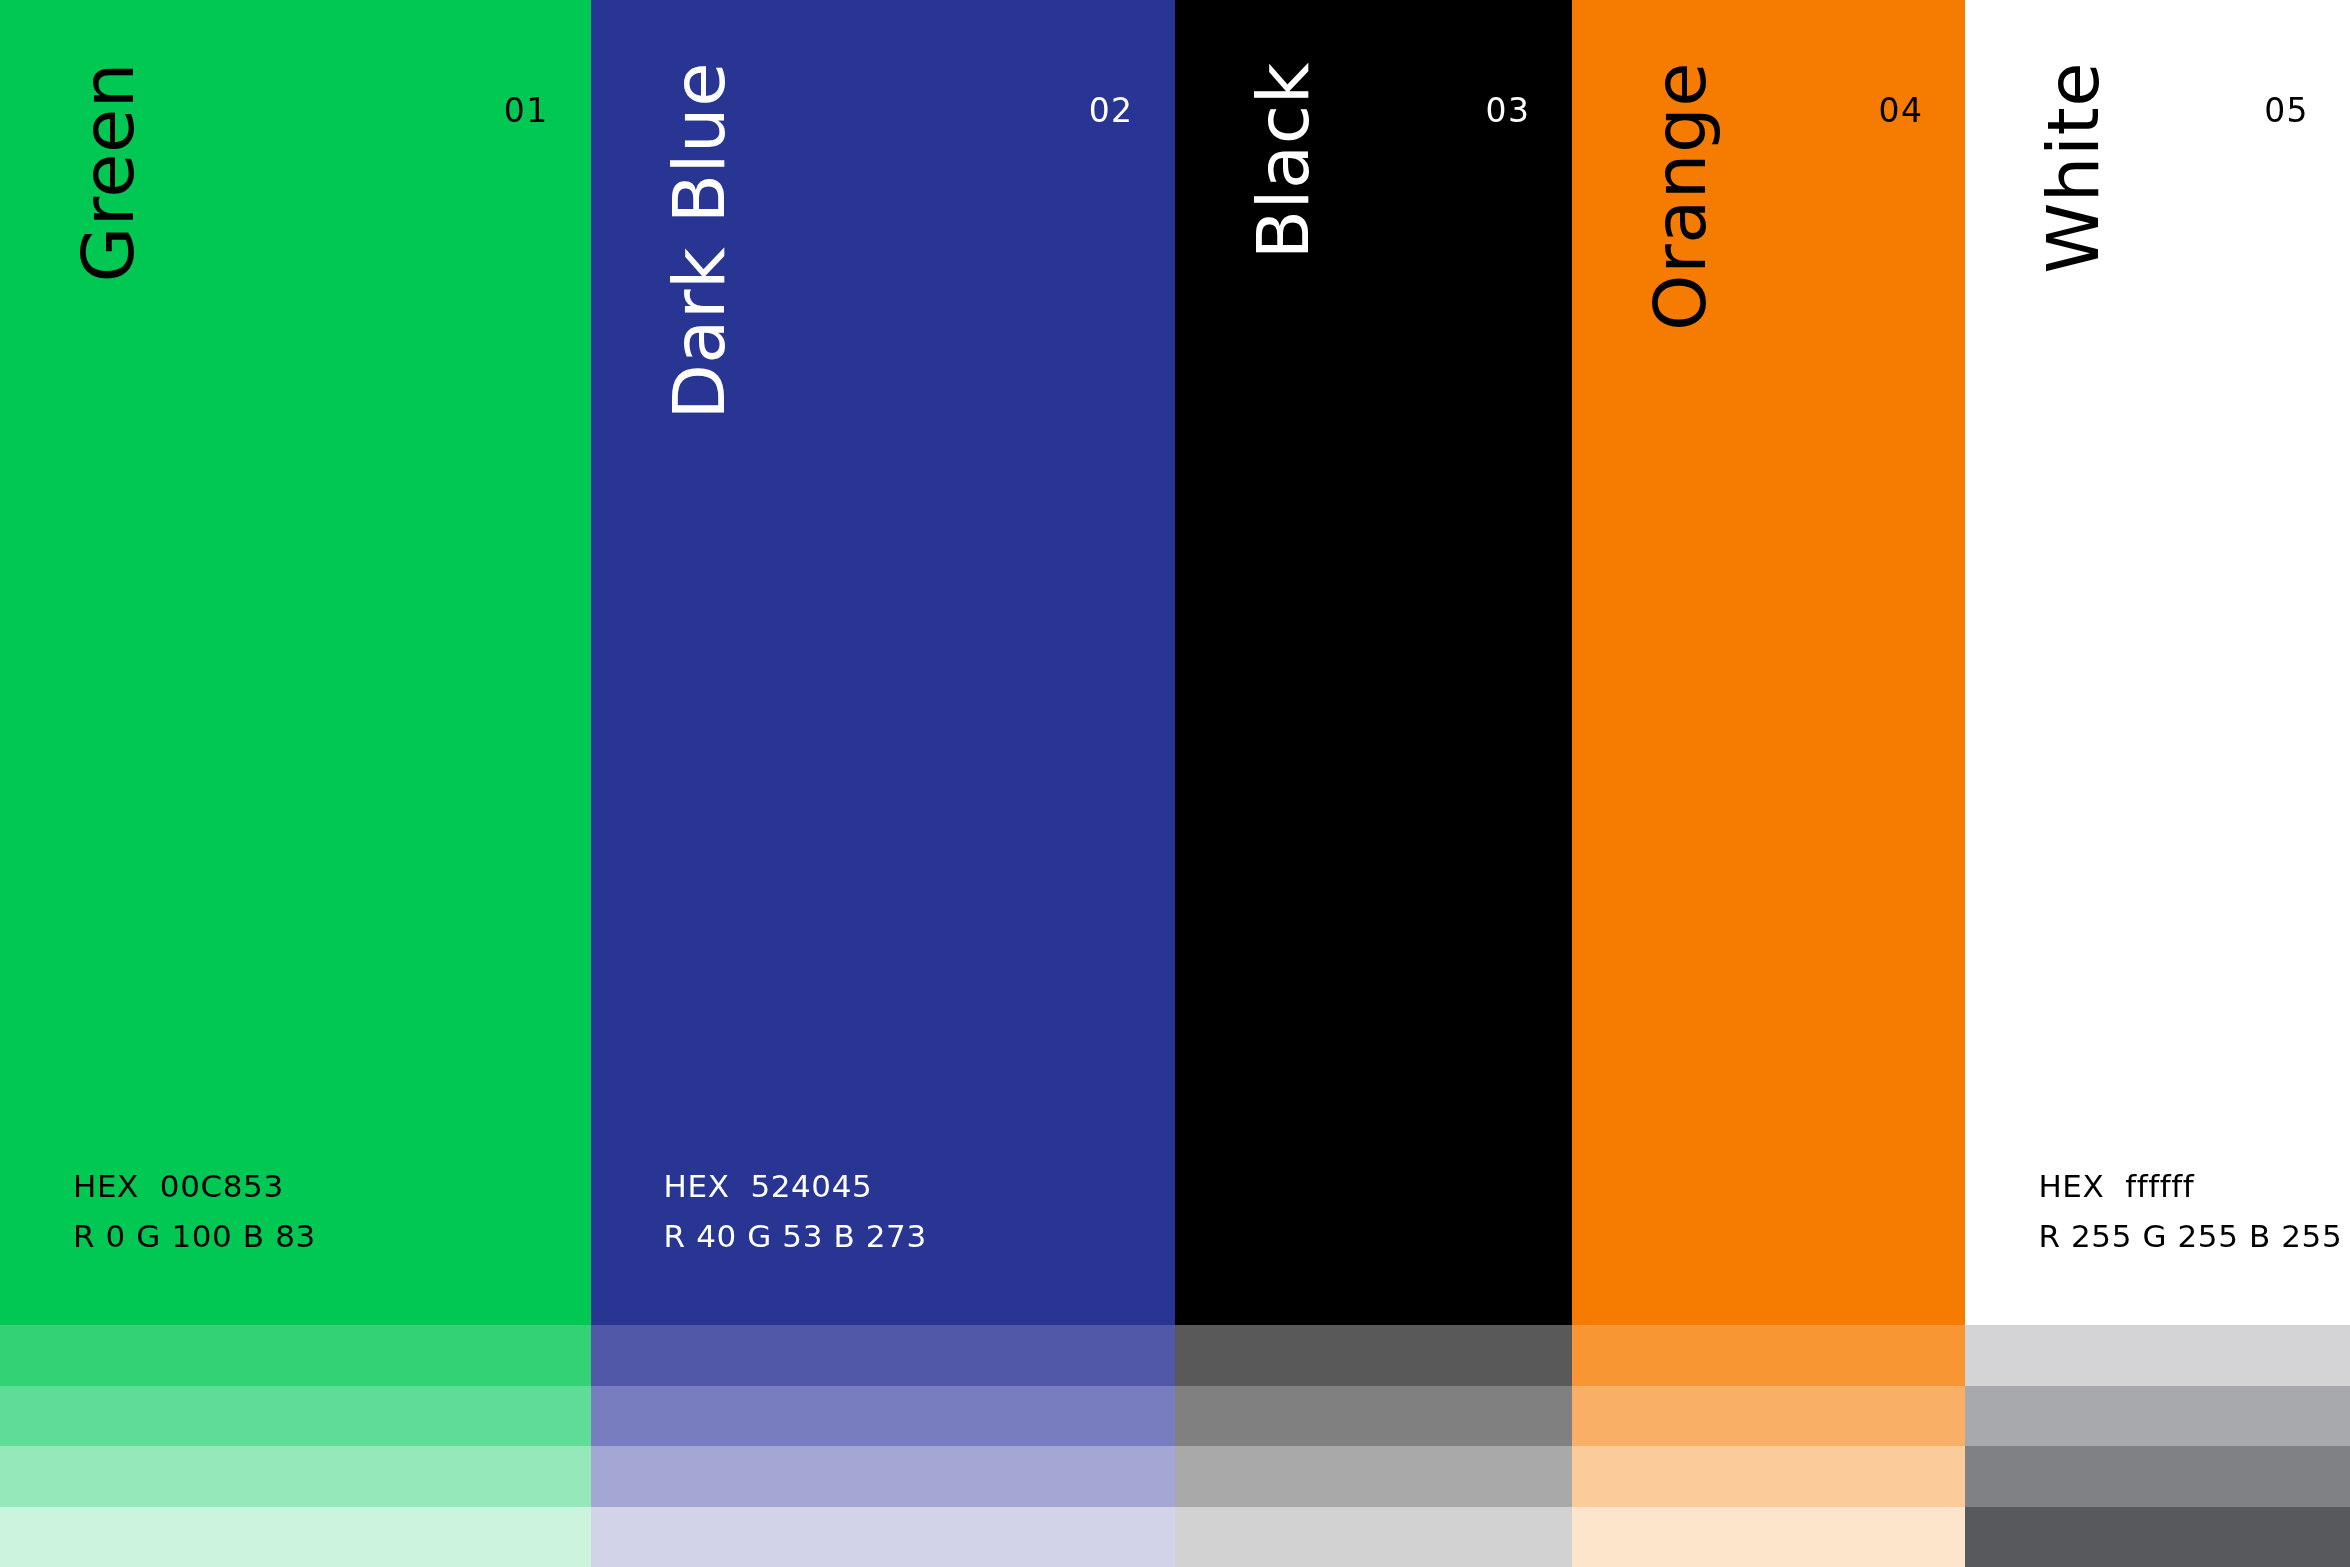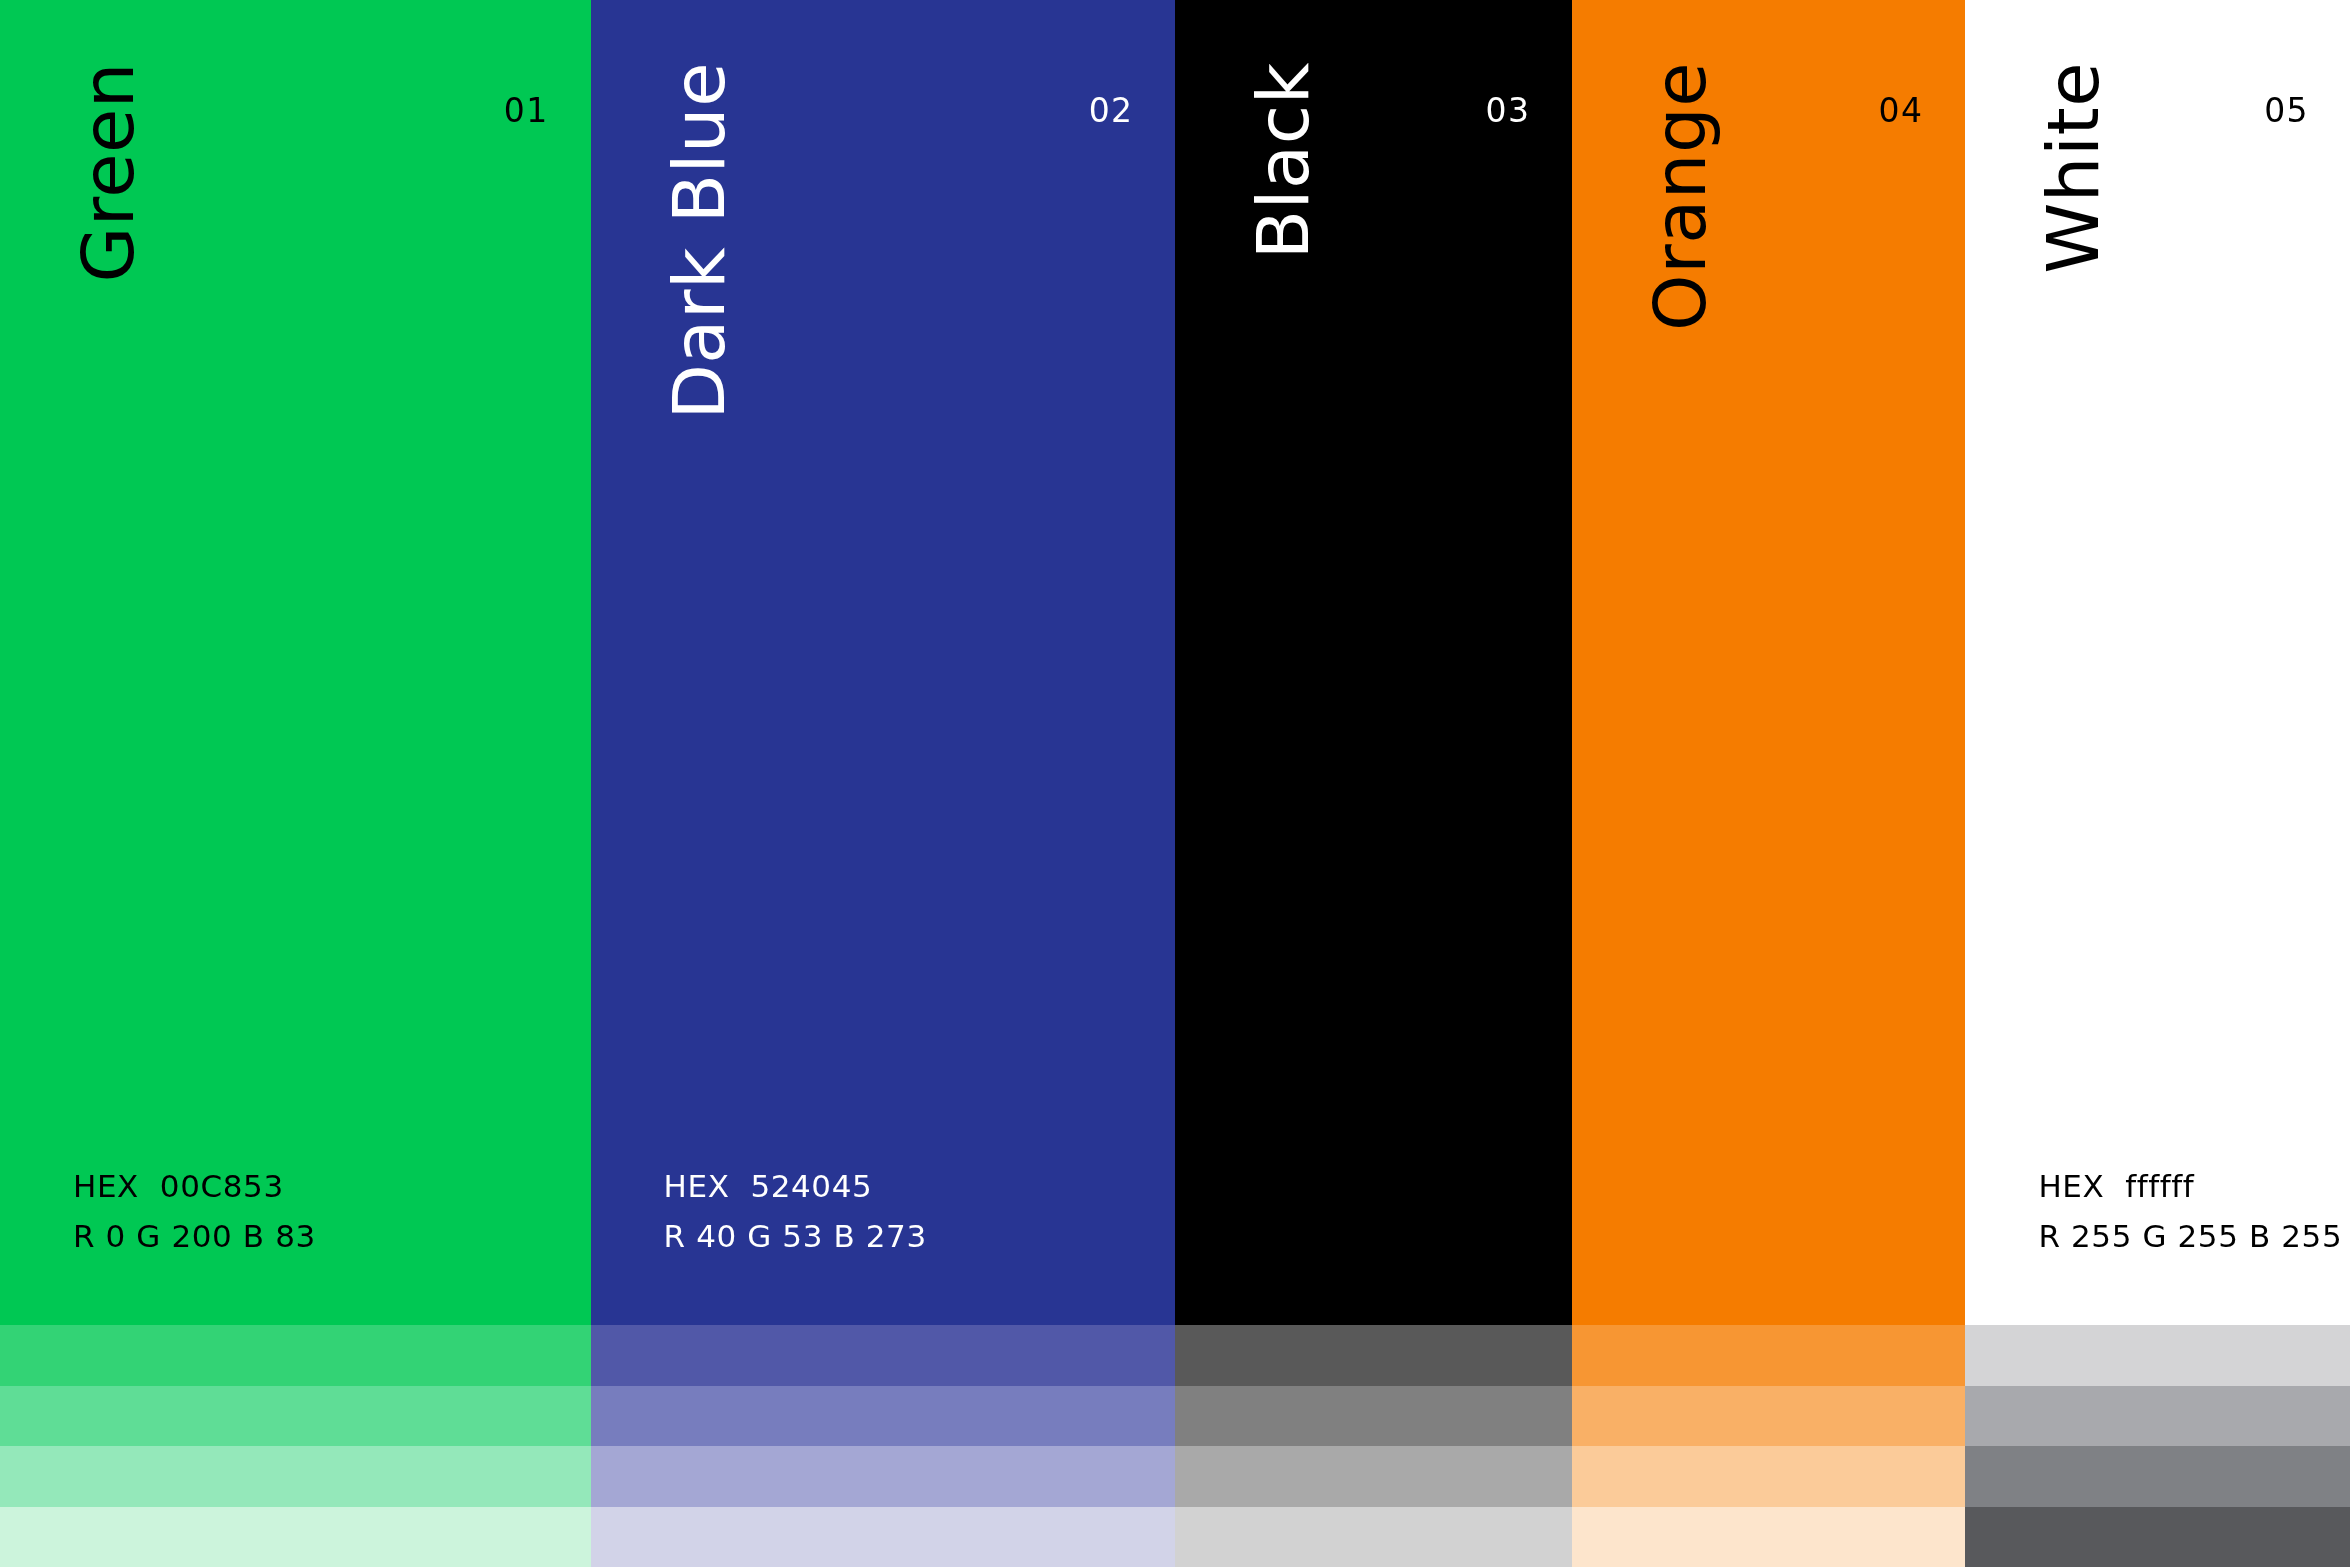--- a/index.html
+++ b/index.html
@@ -95,21 +95,21 @@
 <body>
 
 <div id="board">
 
   <div class="swatch-band">
       <div class="swatch" style="width: 25.12%; background: rgb(0, 200, 83); color: rgb(0, 0, 0);">
         <div class="name-shift">
           <div class="swatch-name">Green</div>
         </div>
         <div class="swatch-index">01</div>
-        <div class="swatch-spec"><span class="spec-line">HEX  00C853</span><span class="spec-line">R 0 G 200 B 83</span></div>
+        <div class="swatch-spec"><span class="spec-line">HEX  00C853</span><span class="spec-line">R 0 G 100 B 83</span></div>
       </div>
       <div class="swatch" style="width: 24.88%; background: rgb(40, 53, 147); color: rgb(255, 255, 255);">
         <div class="name-shift">
           <div class="swatch-name">Dark Blue</div>
         </div>
         <div class="swatch-index">02</div>
         <div class="swatch-spec"><span class="spec-line">HEX  524045</span><span class="spec-line">R 40 G 53 B 273</span></div>
       </div>
       <div class="swatch" style="width: 16.88%; background: rgb(0, 0, 0); color: rgb(255, 255, 255);">
         <div class="name-shift">

